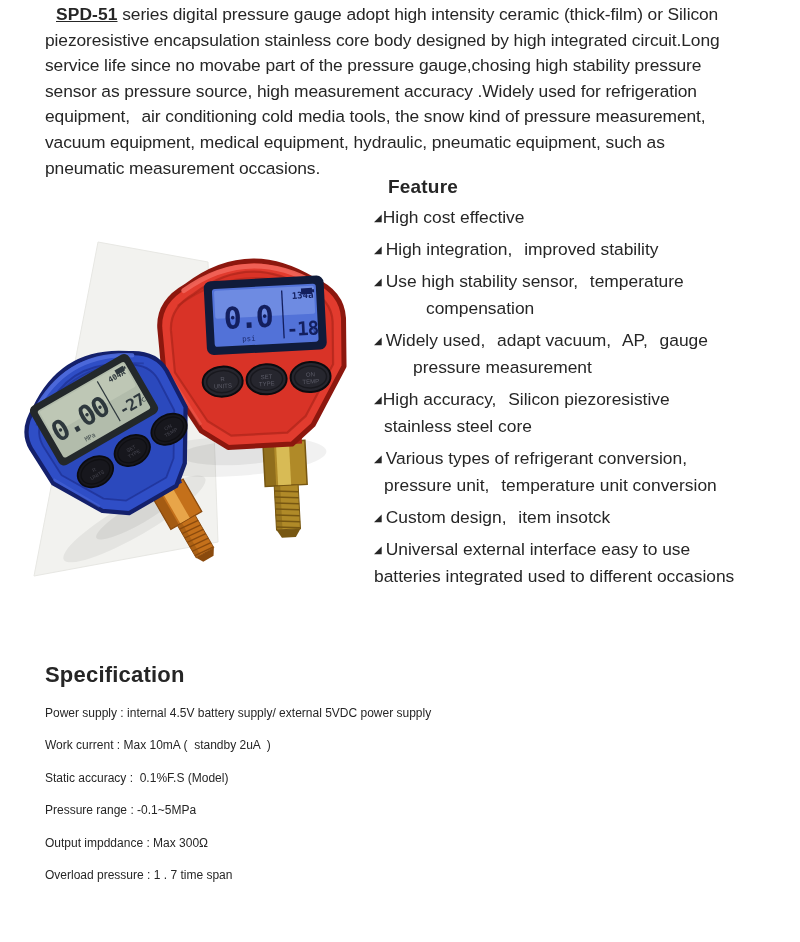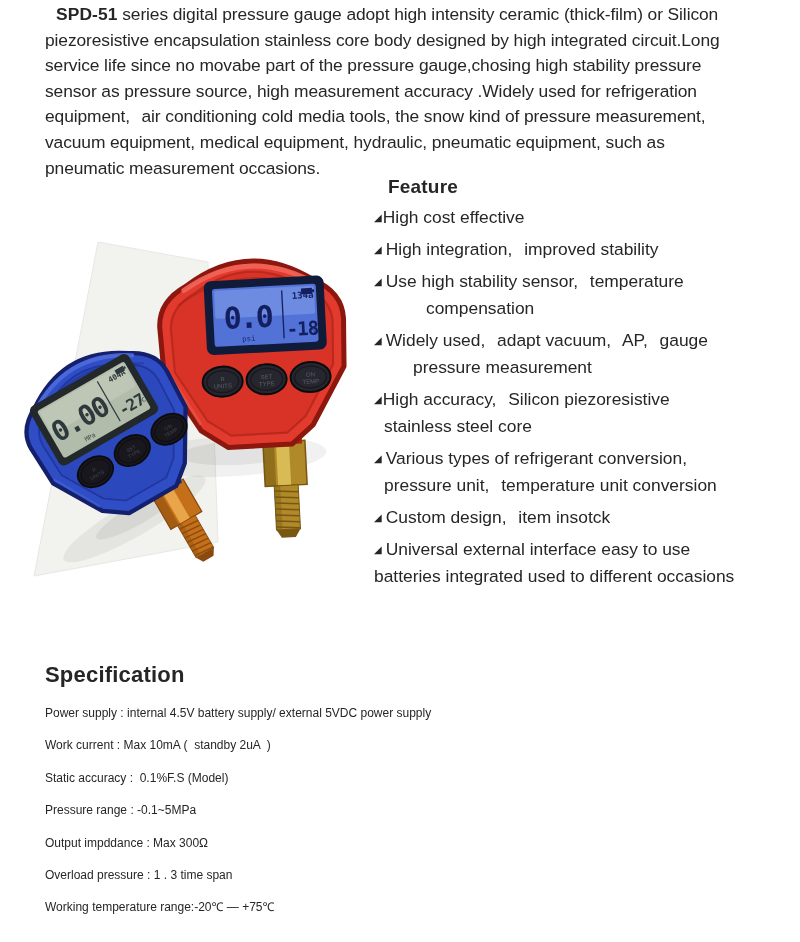--- a/index.html
+++ b/index.html
@@ -18,21 +18,21 @@
   .f-line.blt-line{margin-top:5px;}
   .blt{font-size:10px;vertical-align:2px;margin-right:4px;font-family:"DejaVu Sans",sans-serif;}
   .sp0 .blt{margin-right:1px;}
   .ind0{padding-left:6px;}
   .ind1{padding-left:16px;}
   .ind2{padding-left:45px;}
   .ind3{padding-left:58px;}
   .spec-sec{position:absolute;left:45px;top:662px;width:730px;}
   .spec-sec h3{margin:0 0 9px 0;font-size:22px;letter-spacing:.2px;}
   .spec-row{font-size:12px;line-height:32.4px;white-space:pre-wrap;}
-  b{letter-spacing:.1px;}
+  b{letter-spacing:.1px;text-decoration:underline;}
 </style>
 </head>
 <body>
 
 <p class="intro"><b>SPD-51</b><span> series digital pressure gauge adopt high intensity ceramic (thick-film) or Silicon piezoresistive encapsulation stainless core body designed by high integrated circuit.Long service life since no movabe part of the pressure gauge,chosing high stability pressure sensor as  pressure source, high measurement accuracy .Widely used for refrigeration equipment,   air conditioning cold media tools, the snow kind of pressure measurement, vacuum equipment, medical equipment, hydraulic, pneumatic equipment, such as pneumatic measurement occasions.</span></p>
 
 <svg class="photo-svg" id="photo" viewBox="0 0 420 620">
     <polygon points="98,242 208,262 218,542 34,576" fill="#f2f2ef"></polygon>
     <polygon points="98,242 208,262 218,542 34,576" fill="none" stroke="#e7e7e3" stroke-width="1"></polygon>
     <g transform="translate(253,349) rotate(-3) scale(1)">
@@ -165,16 +165,15 @@
 </div>
 
 <div class="spec-sec">
   <h3>Specification</h3>
   <div id="spec-list">
       <div class="spec-row">Power supply : internal 4.5V battery supply/ external 5VDC power supply</div>
       <div class="spec-row">Work current : Max 10mA (  standby 2uA  )</div>
       <div class="spec-row">Static accuracy :  0.1%F.S (Model)</div>
       <div class="spec-row">Pressure range : -0.1~5MPa</div>
       <div class="spec-row">Output impddance : Max 300Ω</div>
-      <div class="spec-row">Overload pressure : 1 . 3 time span</div>
-      <div class="spec-row">Working temperature range:-20℃ — +75℃</div>
+      <div class="spec-row">Overload pressure : 1 . 7 time span</div>
     </div>
 </div>
 
 </body></html>

